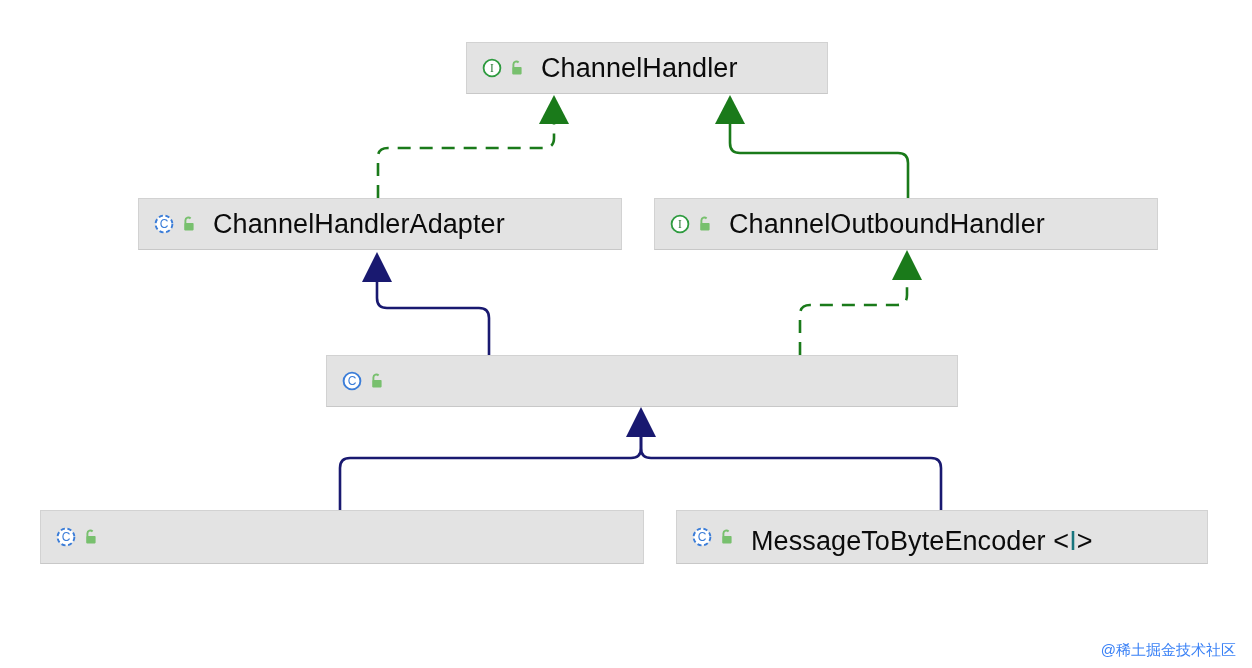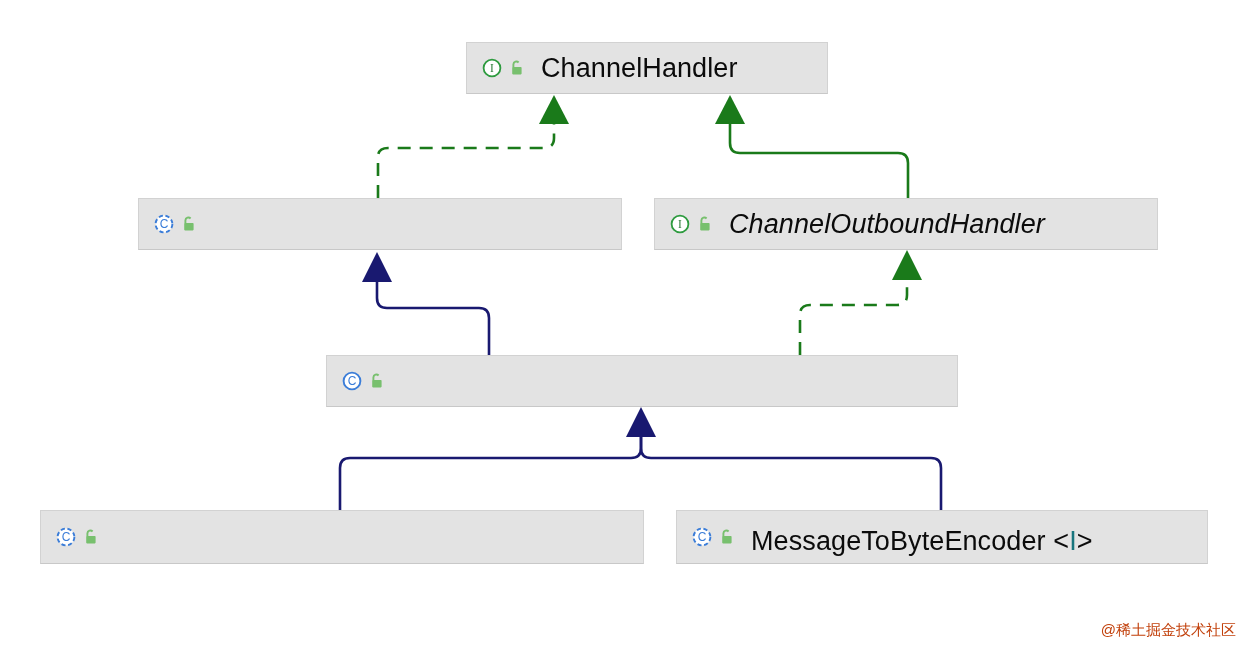--- a/index.html
+++ b/index.html
@@ -58,22 +58,22 @@
   }
   .generic-param {
     color: #17757d;
   }
   .generic-bracket {
     color: #0b0b0b;
   }
   #watermark {
     position: absolute;
     right: 16px;
-    bottom: 28px;
-    color: #c2410c;
+    bottom: 8px;
+    color: #3b82f6;
     font-size: 15px;
     white-space: nowrap;
     z-index: 2;
   }
 </style>
 </head>
 <body>
 
 <div id="diagram-canvas">
 
@@ -135,34 +135,37 @@
     <span class="node-icons">
       <svg class="type-icon" width="22" height="22" viewBox="0 0 22 22" xmlns="http://www.w3.org/2000/svg">
         <circle cx="11" cy="11" r="8.4" fill="#ffffff" stroke="#3b7dd8" stroke-width="1.9" stroke-dasharray="4.2 2.6"></circle>
         <text x="11" y="15.4" text-anchor="middle" font-family="Liberation Sans, sans-serif" font-size="12" fill="#3b7dd8">C</text>
       </svg>
       <svg class="lock-icon" width="16" height="18" viewBox="0 0 16 18" xmlns="http://www.w3.org/2000/svg">
         <path d="M4.4 8.2 V5.4 a3 3 0 0 1 5.2 -1.9" fill="none" stroke="#78c06e" stroke-width="1.9"></path>
         <rect x="3.2" y="8.0" width="9.4" height="7.4" rx="0.8" fill="#78c06e"></rect>
       </svg>
     </span>
+    <span class="node-label" style="font-size:27px;">
+      <span>ChannelHandlerAdapter</span>
+    </span>
   </div>
 
   <div class="uml-node" style="left:654px; top:198px; width:504px; height:52px;">
     <span class="node-icons">
       <svg class="type-icon" width="22" height="22" viewBox="0 0 22 22" xmlns="http://www.w3.org/2000/svg">
         <circle cx="11" cy="11" r="8.4" fill="#ffffff" stroke="#2e9b3f" stroke-width="1.8"></circle>
         <text x="11" y="15.3" text-anchor="middle" font-family="Liberation Serif, serif" font-size="11.5" fill="#2b7a38">I</text>
       </svg>
       <svg class="lock-icon" width="16" height="18" viewBox="0 0 16 18" xmlns="http://www.w3.org/2000/svg">
         <path d="M4.4 8.2 V5.4 a3 3 0 0 1 5.2 -1.9" fill="none" stroke="#78c06e" stroke-width="1.9"></path>
         <rect x="3.2" y="8.0" width="9.4" height="7.4" rx="0.8" fill="#78c06e"></rect>
       </svg>
     </span>
-    <span class="node-label" style="font-size:27px;font-style:italic;">
+    <span class="node-label" style="font-size:27px;">
       <span>ChannelOutboundHandler</span>
     </span>
   </div>
 
   <div class="uml-node" style="left:326px; top:355px; width:632px; height:52px;">
     <span class="node-icons">
       <svg class="type-icon" width="22" height="22" viewBox="0 0 22 22" xmlns="http://www.w3.org/2000/svg">
         <circle cx="11" cy="11" r="8.4" fill="#ffffff" stroke="#3b7dd8" stroke-width="1.9"></circle>
         <text x="11" y="15.4" text-anchor="middle" font-family="Liberation Sans, sans-serif" font-size="12" fill="#3b7dd8">C</text>
       </svg>

